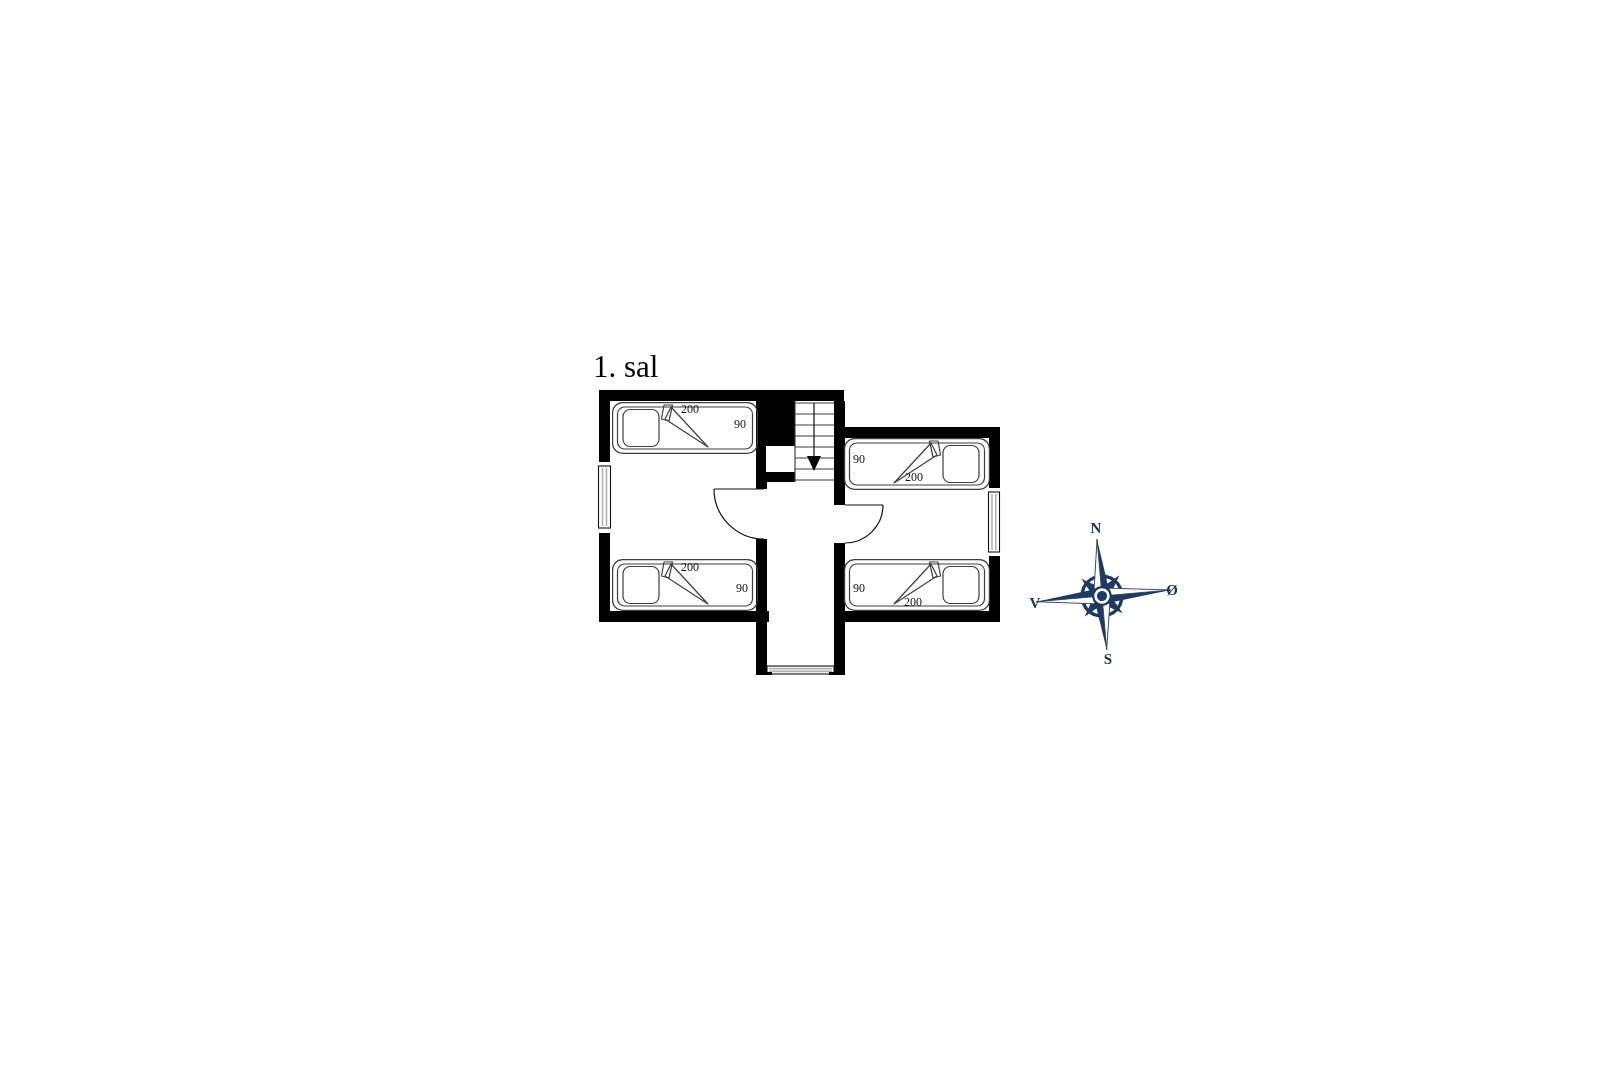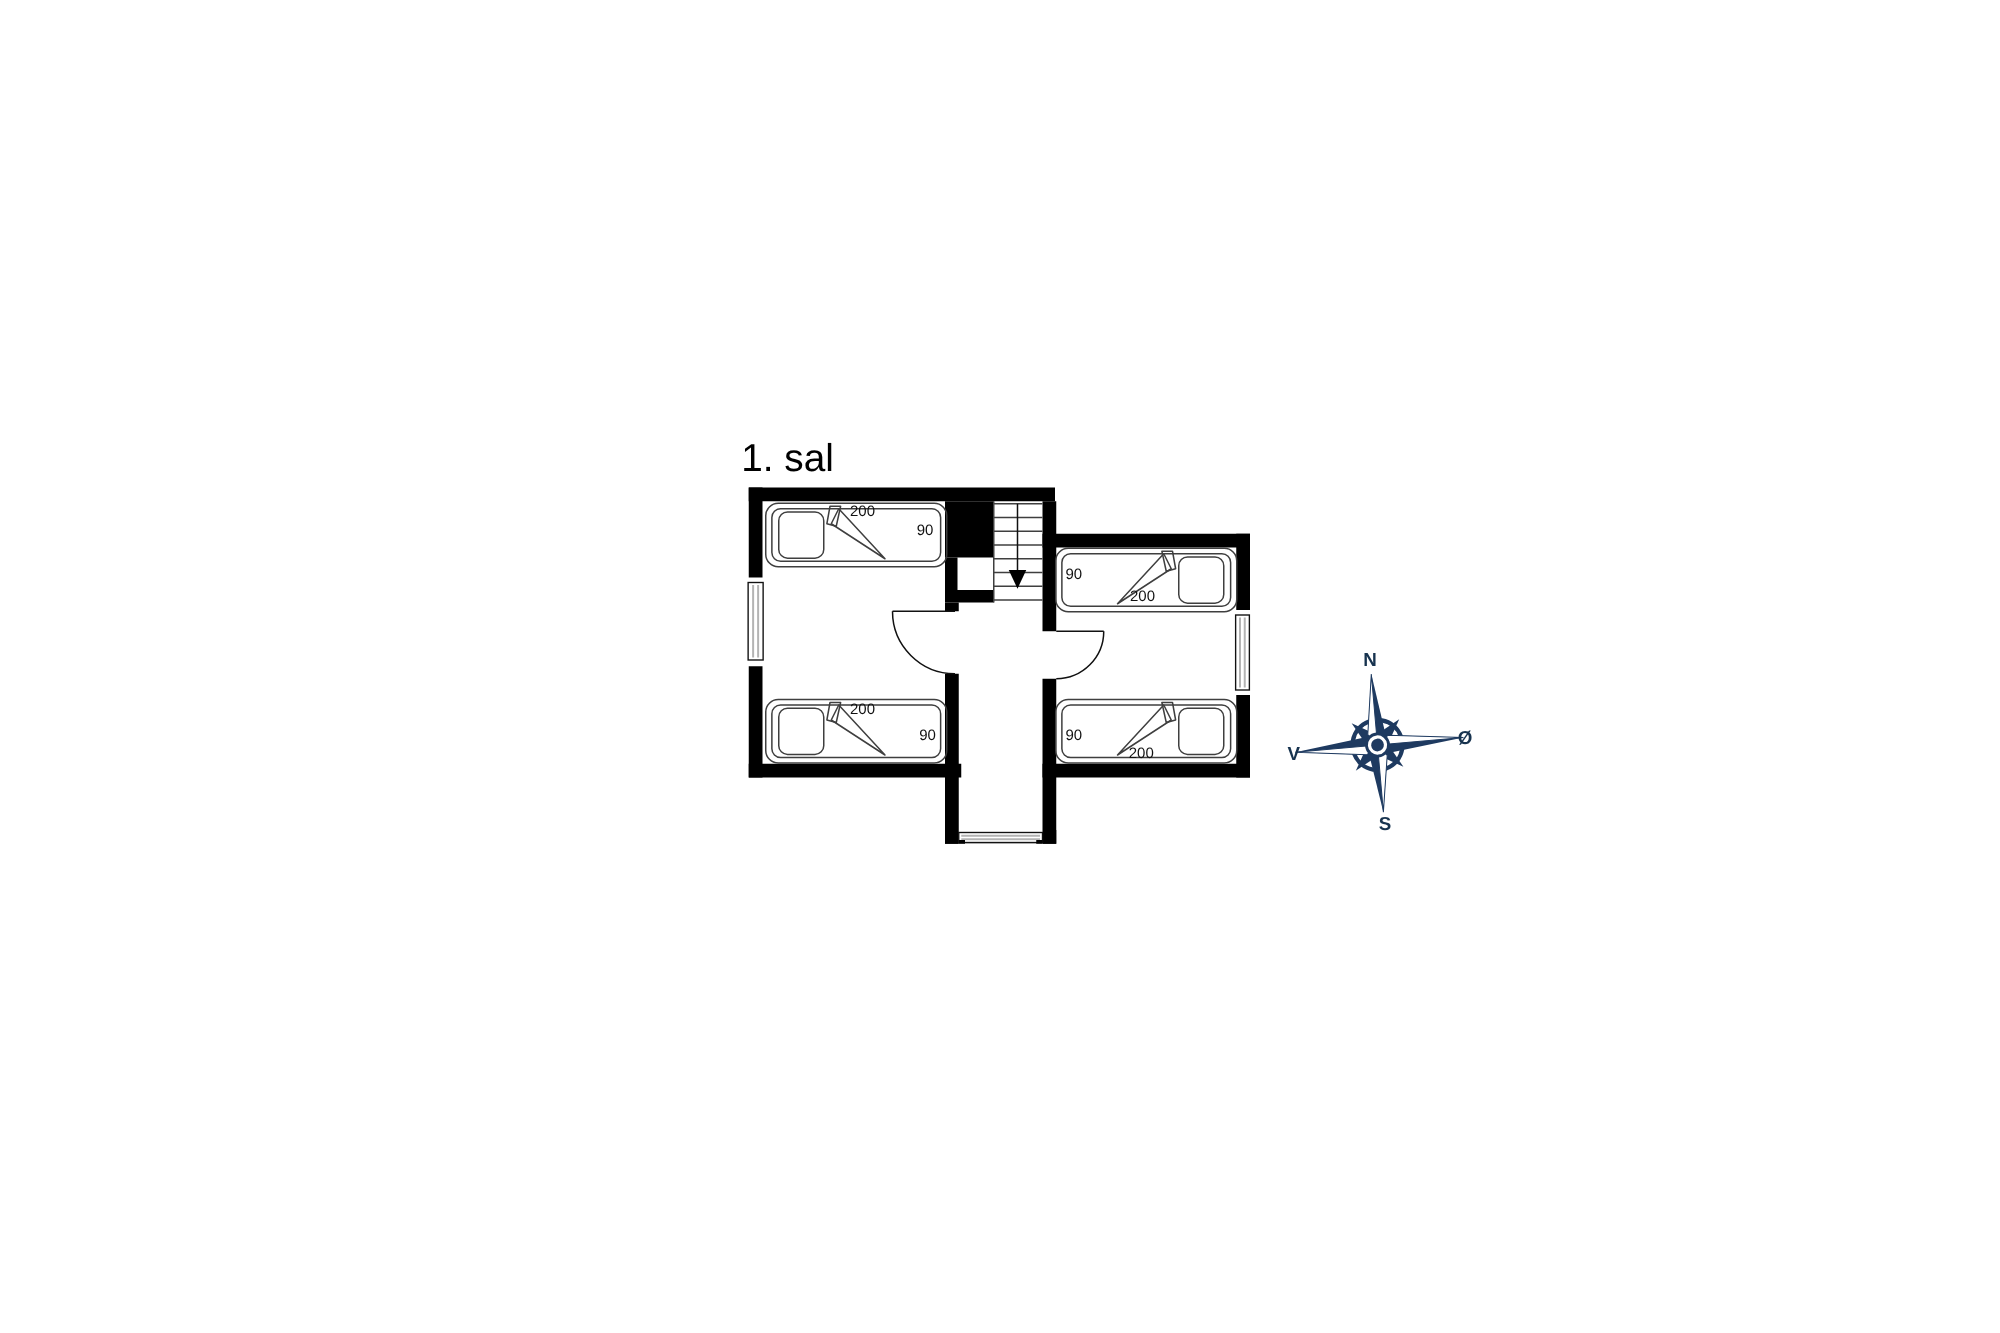--- a/index.html
+++ b/index.html
@@ -1,17 +1,17 @@
 <!DOCTYPE html>
 <html><head>
 <meta charset="utf-8">
 <style>
   html,body{margin:0;padding:0;background:#ffffff;}
   .canvas{position:relative;width:1600px;height:1066px;background:#ffffff;overflow:hidden;
-          font-family:Liberation Sans, sans-serif;}
+          font-family:Liberation Serif, serif;}
   svg{display:block;}
   .wall{fill:#000000;stroke:none;}
   .gap{fill:#ffffff;stroke:none;}
   .thin{stroke:#3f3f3f;stroke-width:1.2;fill:none;}
   .blackline{stroke:#111111;stroke-width:1.2;fill:none;}
   .winline{stroke:#b3b3b3;stroke-width:1.6;fill:none;}
   .winbox{fill:#ffffff;stroke:#111111;stroke-width:1.1;}
   .floor-title{font-size:31px;fill:#000000;}
   .dim{font-size:12px;fill:#111111;text-anchor:middle;}
   .compass-letter{font-size:15px;font-weight:bold;fill:#17334f;text-anchor:middle;}

